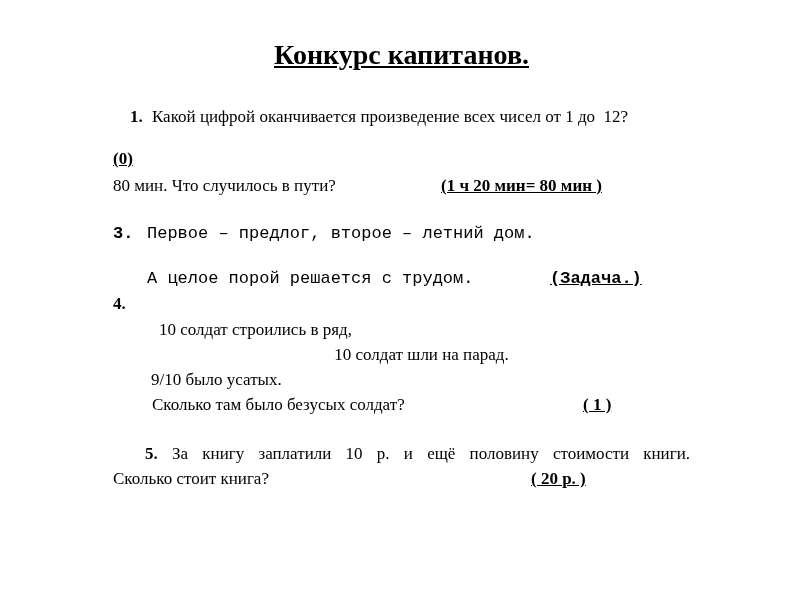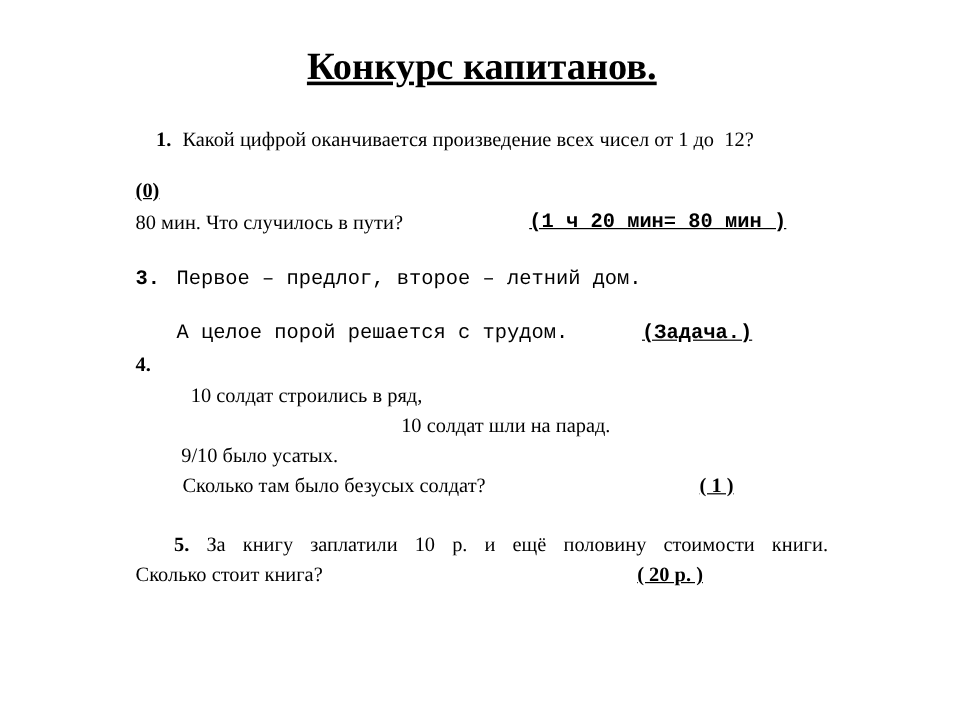--- a/index.html
+++ b/index.html
@@ -14,21 +14,21 @@
   }
   .content {
     position: absolute;
     top: 42px;
     left: 113px;
     width: 577px;
     font-size: 17px;
     line-height: 25px;
   }
   .doc-title {
-    font-size: 32px;
+    font-size: 28px;
     line-height: 26px;
     font-weight: bold;
     text-decoration: underline;
     text-align: center;
     margin: 0 0 36px 0;
   }
   .line { position: relative; }
   .num { font-weight: bold; }
   .numblock { font-weight: bold; display: inline-block; }
   .w22 { width: 22px; }
@@ -38,24 +38,24 @@
     text-decoration: underline;
     white-space: pre;
   }
   .abs { position: absolute; top: 0; }
   .pre { white-space: pre-wrap; }
   .justify-last { text-align: justify; text-align-last: justify; }
 
   .q1 { padding-left: 17px; }
   .a1 { margin-top: 17px; }
   .q2 { margin-top: 2px; }
-  .q2-ans { left: 328px; font-family: Liberation Mono, monospace; }
+  .q2-ans { left: 328px; }
   .q3 { margin-top: 23px; font-family: Liberation Mono, monospace; }
   .q3-indent { padding-left: 34px; margin-top: 20px; }
-  .q3-ans { left: 422px; }
+  .q3-ans { left: 437px; }
   .q4s { margin-top: 1px; }
   .s1 { padding-left: 46px; }
   .s2 { padding-left: 40px; text-align: center; }
   .s3 { padding-left: 38px; }
   .s4 { padding-left: 39px; }
   .q4-ans { left: 470px; }
   .q5 { margin-top: 24px; }
   .q5-l1 { padding-left: 32px; }
   .q5-ans { left: 418px; }
 </style>

